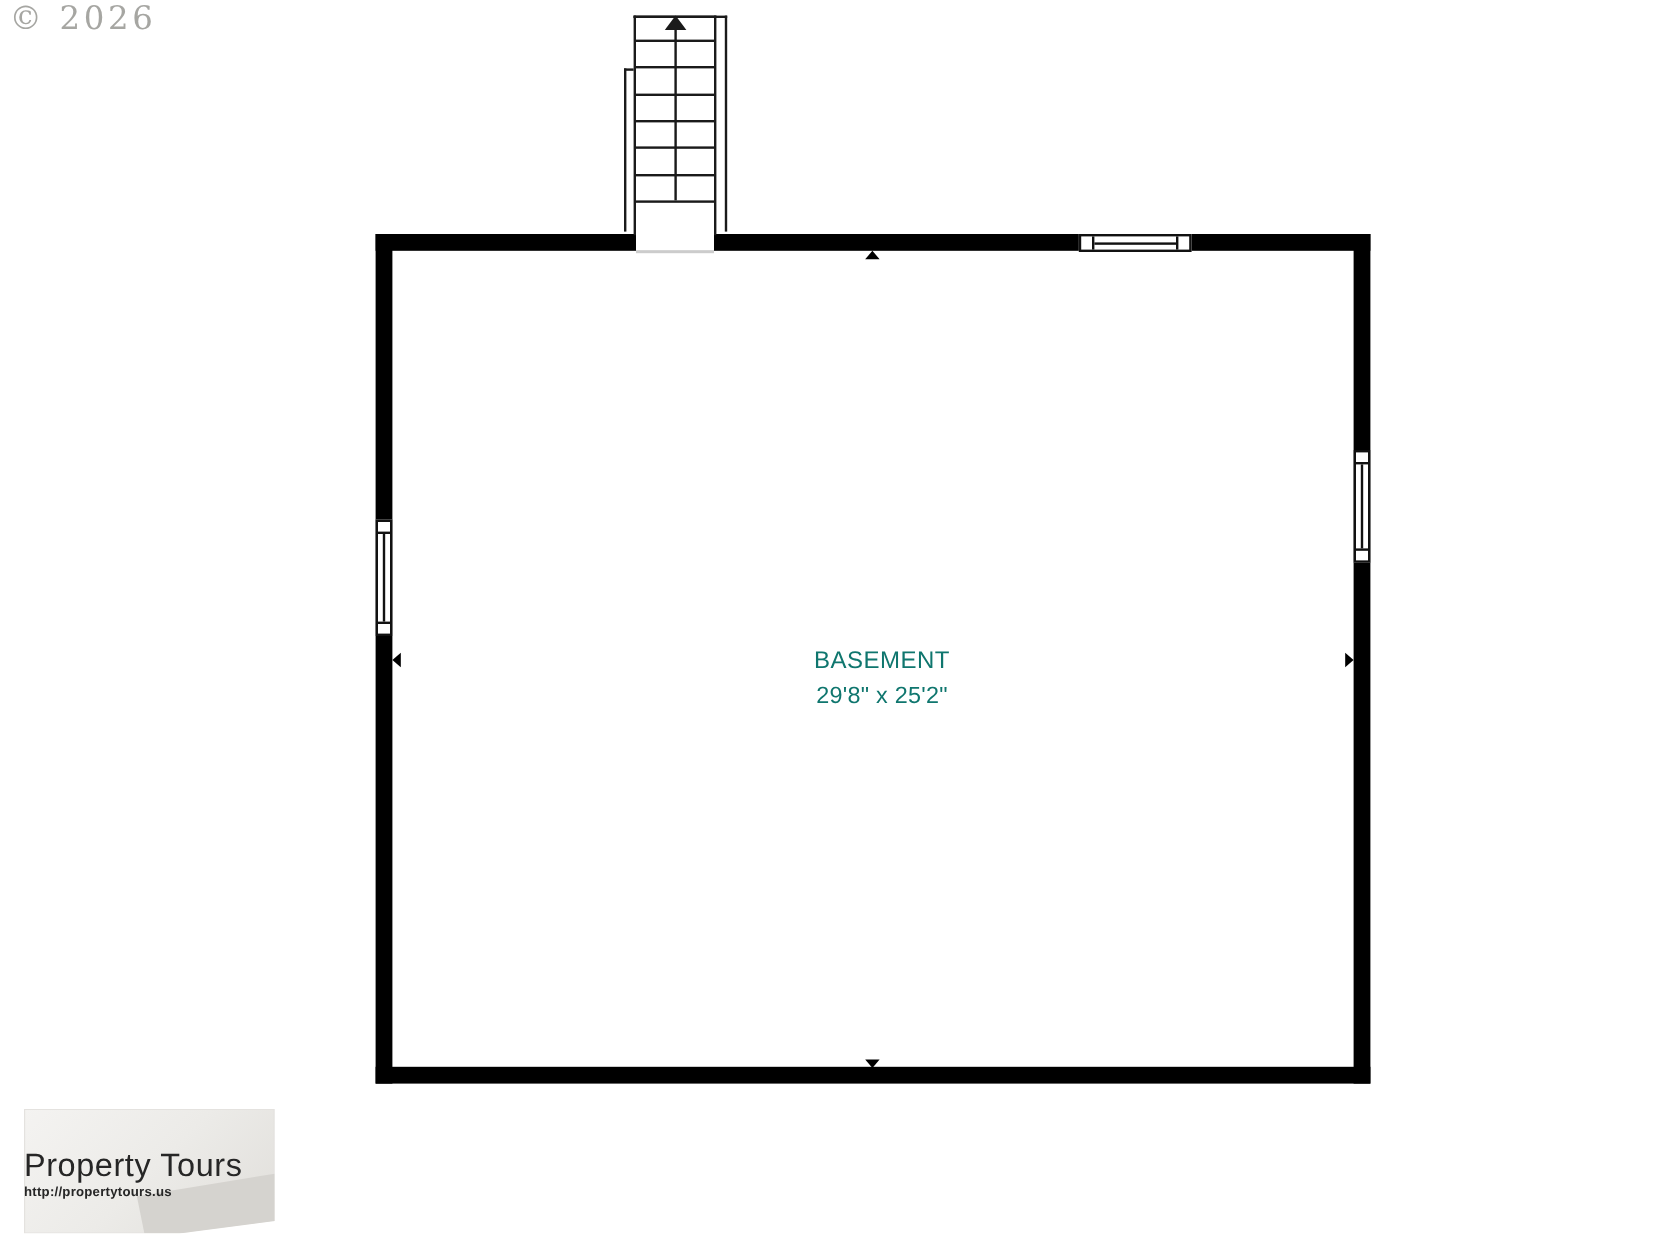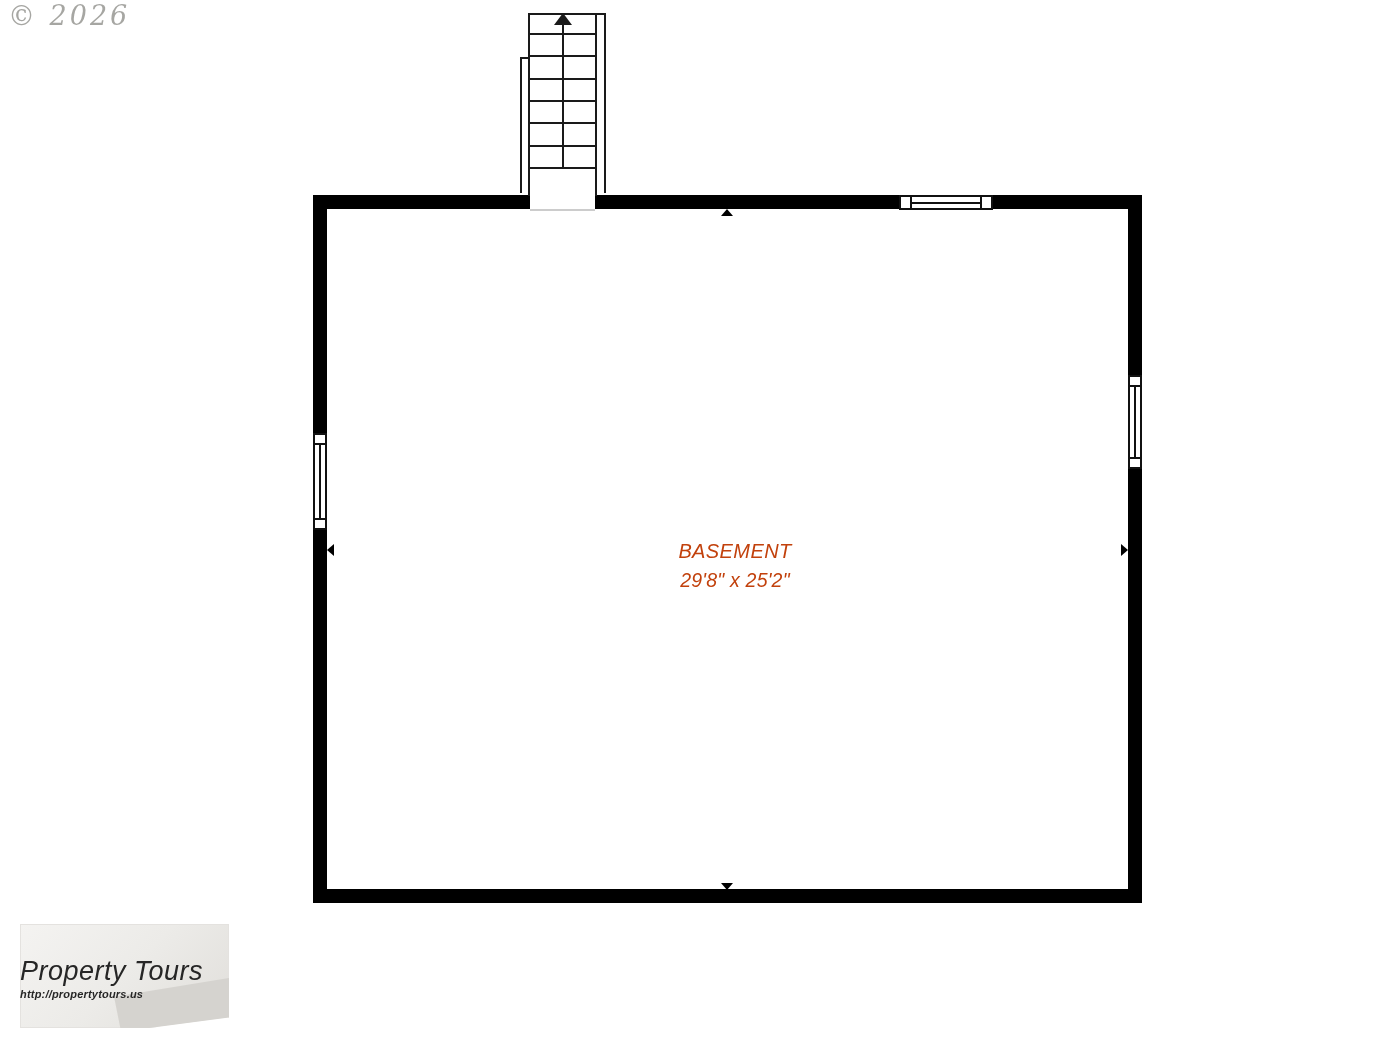--- a/index.html
+++ b/index.html
@@ -4,21 +4,20 @@
 <style>
   * { margin: 0; padding: 0; box-sizing: border-box; }
   html, body { background: #ffffff; }
   .canvas {
     position: relative;
     width: 1184px;
     height: 1050px;
     background: #ffffff;
     overflow: hidden;
     font-family: "Liberation Sans", sans-serif;
-    font-style: italic;
   }
   .abs { position: absolute; }
 
   
   .watermark {
     left: 8px; top: 0px;
     font-family: "DejaVu Serif", serif;
     font-size: 27px;
     letter-spacing: 3px;
     color: #a2a29e;
@@ -68,21 +67,21 @@
     border-left: 6px solid transparent; border-right: 6px solid transparent;
     border-top: 7px solid #000000; }
   .marker-left { left: 327px; top: 544px; width: 0; height: 0;
     border-top: 6px solid transparent; border-bottom: 6px solid transparent;
     border-right: 7px solid #000000; }
   .marker-right { left: 1121px; top: 544px; width: 0; height: 0;
     border-top: 6px solid transparent; border-bottom: 6px solid transparent;
     border-left: 7px solid #000000; }
 
   
-  .room-label { left: 335px; top: 540px; width: 800px; text-align: center; color: #c2410c; }
+  .room-label { left: 335px; top: 540px; width: 800px; text-align: center; color: #0f766e; }
   .room-name { font-size: 20px; letter-spacing: 0.4px; }
   .room-dims { font-size: 19.5px; margin-top: 6px; letter-spacing: 0.2px; }
 
   
   .logo { left: 20px; top: 924px; width: 209px; height: 104px;
     background: linear-gradient(135deg, #f4f3f1 0%, #ecebe8 50%, #e0deda 100%);
     clip-path: polygon(0 0, 100% 0, 100% 90%, 62% 100%, 0 100%);
     box-shadow: 0 0 0 1px #e4e2df inset; }
   .logo-fold { position: absolute; inset: 0;
     background: #d5d3cf;

